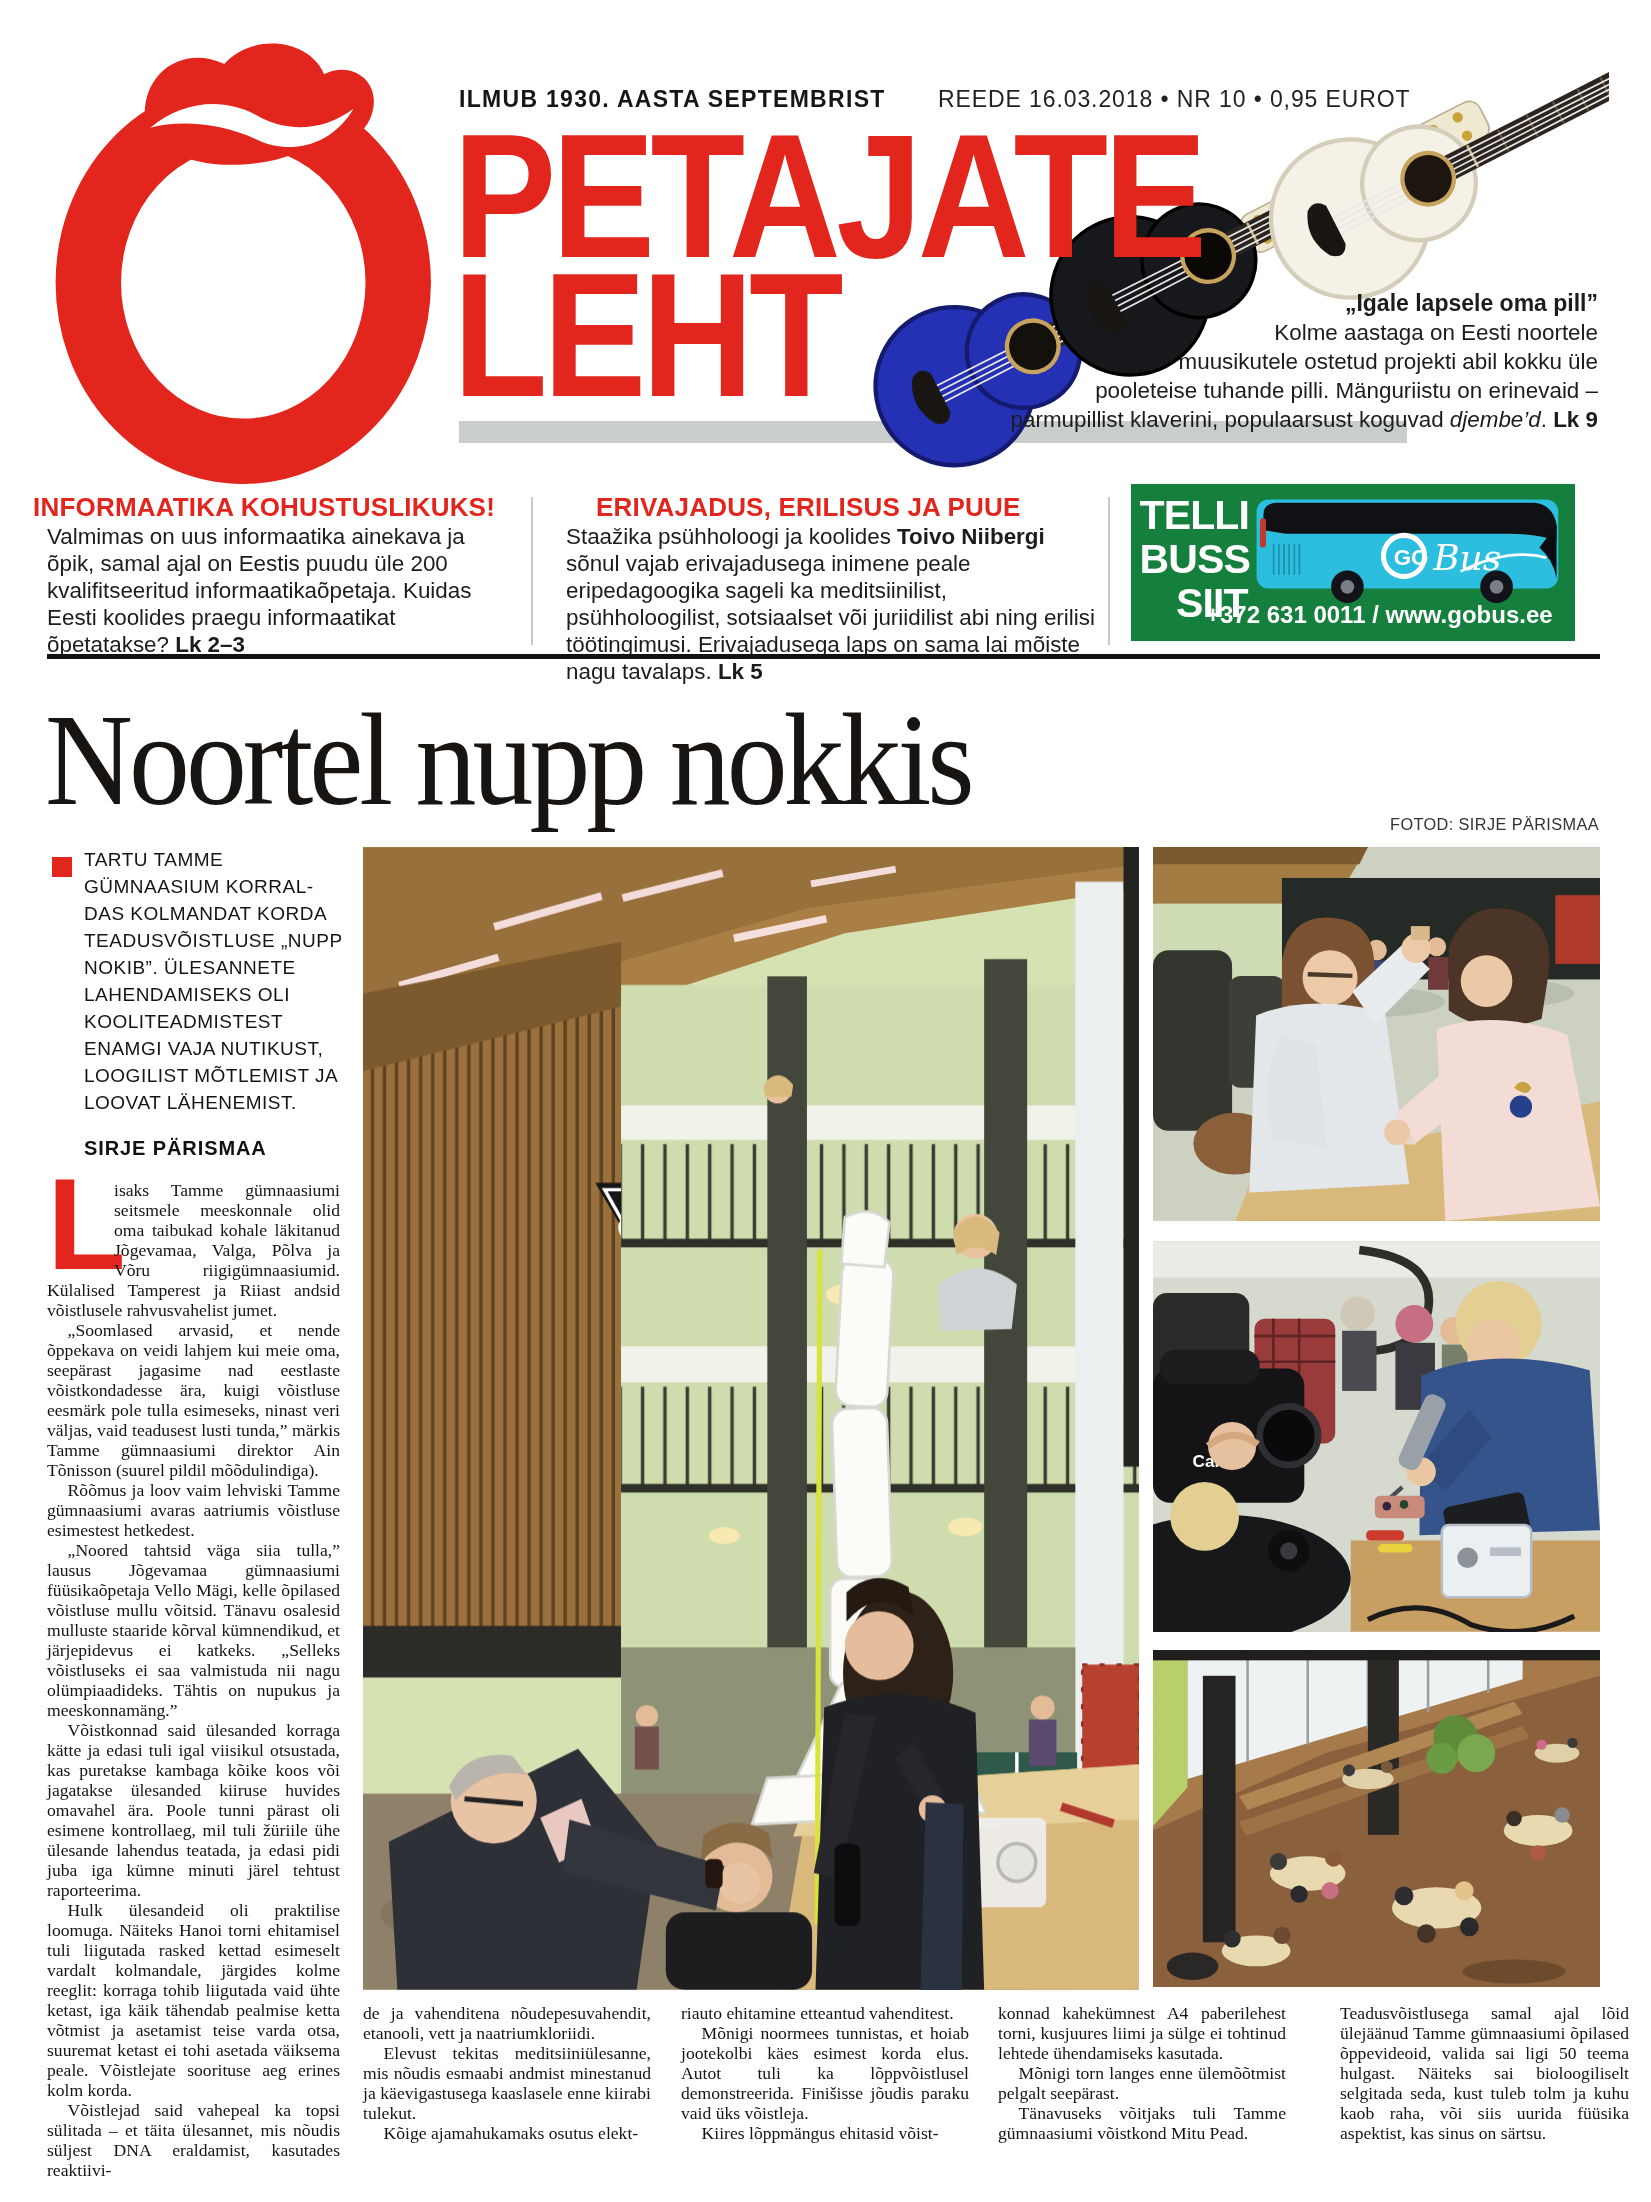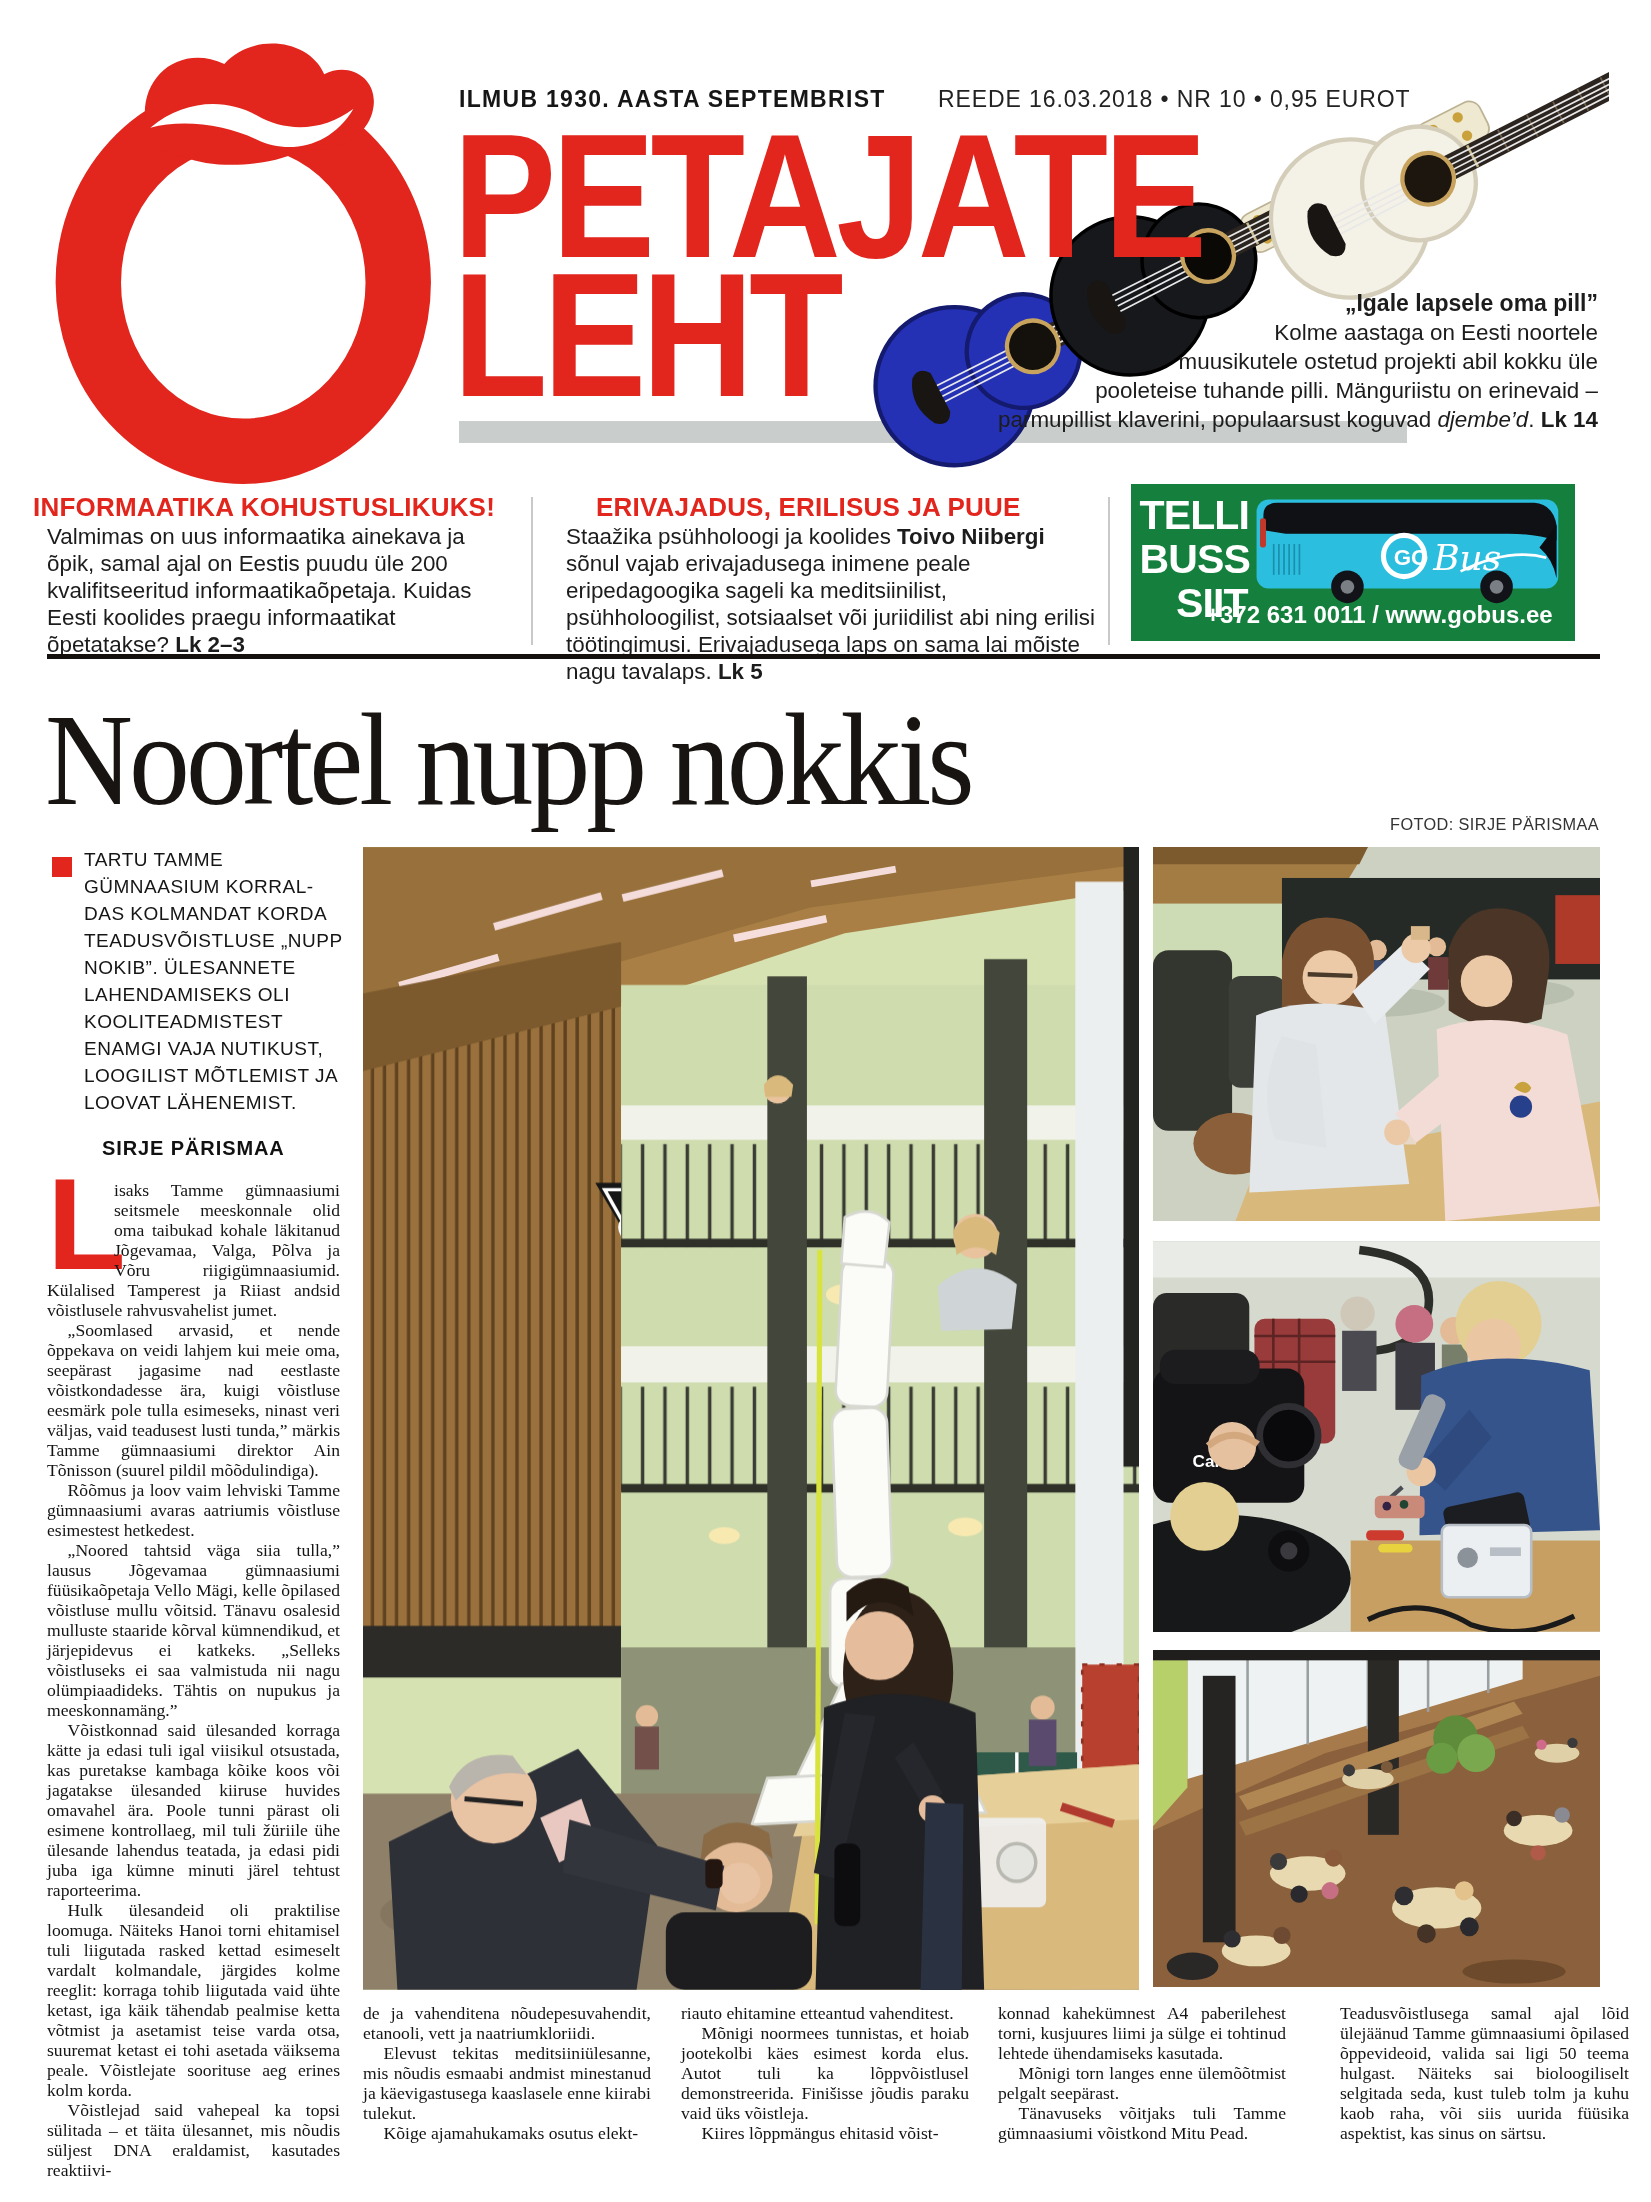--- a/index.html
+++ b/index.html
@@ -27,21 +27,21 @@
   #ad .phone{position:absolute;right:22.4px;bottom:12px;color:#fff;font-weight:bold;font-size:24px;}
   
   #rule{left:47px;top:654px;width:1553px;height:5.2px;background:#13100e;}
   #headline{left:45px;top:684px;font-family:"Liberation Serif",serif;font-size:131px;color:#181411;
             letter-spacing:-4.3px;transform:scaleX(.93);transform-origin:left top;white-space:nowrap;}
   #credit{left:1205px;top:815px;width:394px;text-align:right;font-size:16.3px;letter-spacing:0.4px;color:#333;}
   
   #leadsq{left:52px;top:857px;width:20px;height:20px;background:#e2261d;}
   #lead{left:84px;top:846px;width:284px;font-size:19px;line-height:27px;letter-spacing:0.5px;
         color:#151515;white-space:pre;}
-  #byline{left:84px;top:1137px;font-size:20px;font-weight:bold;letter-spacing:0.9px;color:#111;margin-left:18px;}
+  #byline{left:84px;top:1137px;font-size:20px;font-weight:bold;letter-spacing:0.9px;color:#111;}
   
   .col{font-family:"Liberation Serif",serif;font-size:17.6px;line-height:20px;text-align:justify;color:#141414;}
   .col p{margin:0;}
   .col p + p{text-indent:20.6px;}
   .col p.cont{text-indent:0;}
   #col1{left:47px;top:1180px;width:293px;height:972px;}
   #col2{left:363px;top:2003px;width:288px;}
   #col3{left:681px;top:2003px;width:288px;}
   #col4{left:998px;top:2003px;width:288px;}
   #col5{left:1340px;top:2003px;width:289px;}
@@ -113,21 +113,21 @@
 
   <div class="abs mast-title" id="title1">PETAJATE</div>
   <div class="abs mast-title" id="title2">LEHT</div>
 
   <div class="abs" id="caption">
     <div class="cap-title">„Igale lapsele oma pill”</div>
     <div style="white-space:pre-line;">Kolme aastaga on Eesti noortele
 muusikutele ostetud projekti abil kokku üle
 pooleteise tuhande pilli. Mänguriistu on erinevaid –</div>
     <div>
-      <span>parmupillist klaverini, populaarsust koguvad </span><i>djembe’d</i><span>. </span><b>Lk 14</b>
+      <span>parmupillist klaverini, populaarsust koguvad </span><i>djembe’d</i><span>. </span><b>Lk 9</b>
     </div>
   </div>
 
   <div class="abs teaser-head" style="left:33px;top:492px;">INFORMAATIKA KOHUSTUSLIKUKS!</div>
   <div class="abs teaser-body" style="left:47px;top:523px;width:469px;">
     <span>Valmimas on uus informaatika ainekava ja õpik, samal ajal on Eestis puudu üle 200 kvalifitseeritud informaatikaõpetaja. Kuidas Eesti koolides praegu informaatikat õpetatakse? </span><b>Lk 2–3</b>
   </div>
   <div class="abs vdiv" style="left:531px;top:497px;height:148px;"></div>
 
   <div class="abs teaser-head" style="left:596px;top:492px;">ERIVAJADUS, ERILISUS JA PUUE</div>

